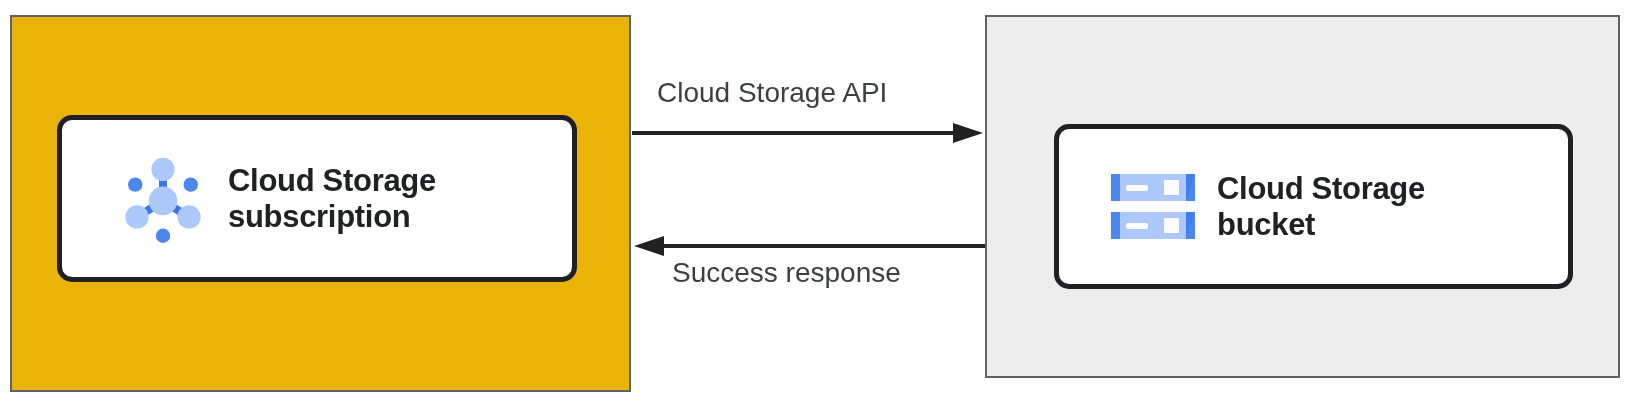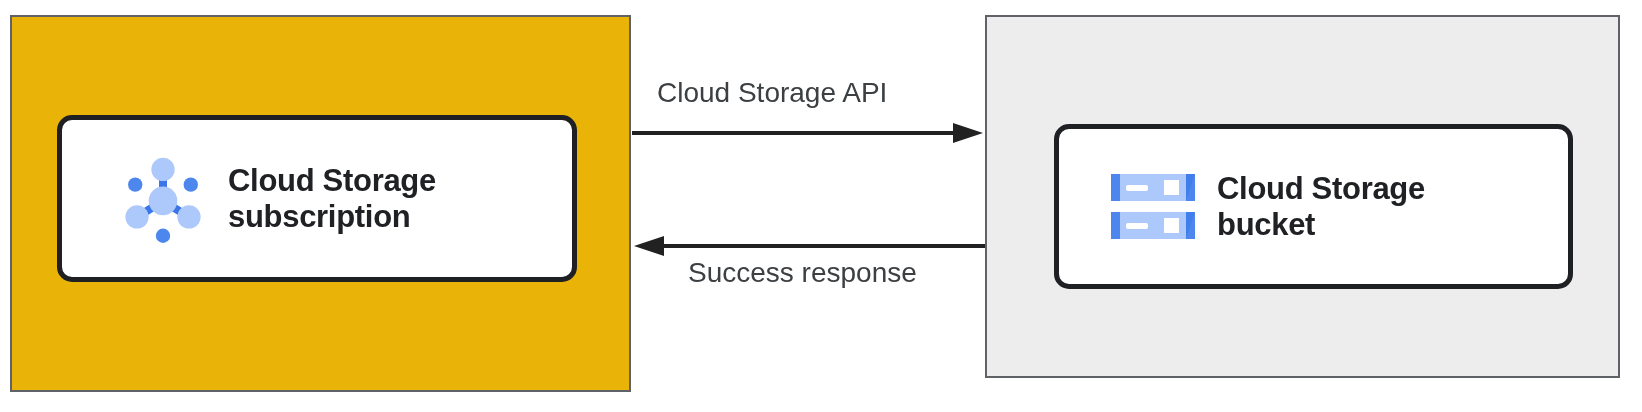--- a/index.html
+++ b/index.html
@@ -78,21 +78,21 @@
 
   
   .arrow-label {
     position: absolute;
     color: #3c4043;
     font-size: 28px;
     line-height: 30px;
     white-space: nowrap;
   }
   .arrow-label.request-label  { left: 657px; top: 78px; }
-  .arrow-label.response-label { left: 672px; top: 258px; margin-left: 16px; }
+  .arrow-label.response-label { left: 672px; top: 258px; }
 
   
   .arrow-layer {
     position: absolute;
     left: 0;
     top: 0;
     width: 1642px;
     height: 412px;
     pointer-events: none;
   }

